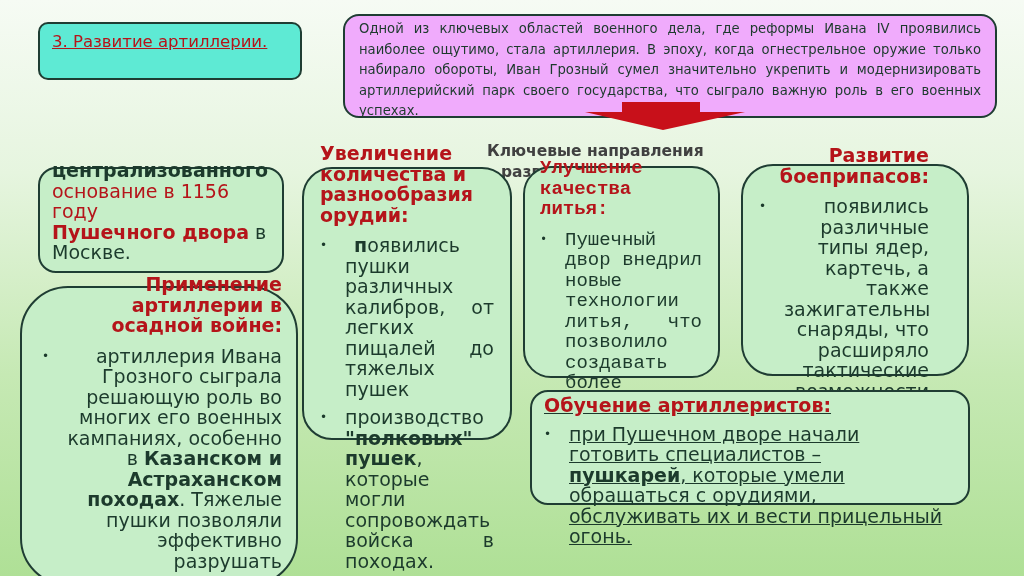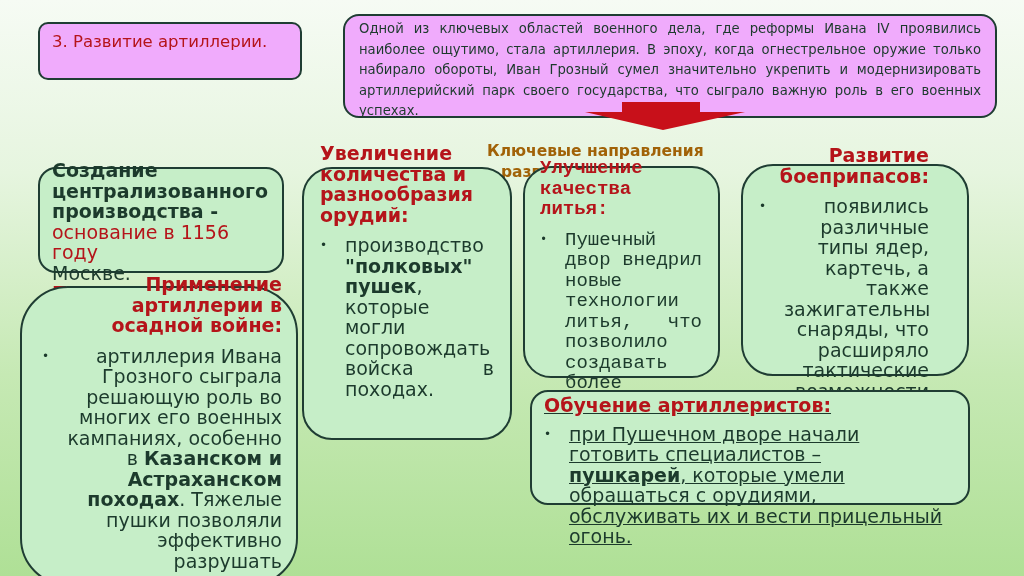--- a/index.html
+++ b/index.html
@@ -9,33 +9,33 @@
     font-family: "DejaVu Sans", sans-serif;
   }
   .box {
     position:absolute; box-sizing:border-box;
     background:#c6eec8;
     border:2px solid #1f3d33;
     border-radius:22px;
   }
   .title-box {
     left:38px; top:22px; width:264px; height:58px;
-    background:#f0abfc; border-radius:10px;
-    color:#b5141a; font-size:16.5px; line-height:21px; padding:7px 12px;
+    background:#5eead4; border-radius:10px;
+    color:#b5141a; font-size:16.5px; line-height:21px; padding:7px 12px;text-decoration:underline;
   }
   .intro-box {
     left:343px; top:14px; width:654px; height:104px;
     background:#f0abfc; border-radius:16px;
     color:#1c3a2c; font-size:13.2px; line-height:20.5px; padding:3px 14px;
     text-align:justify;
   }
   .intro-box p { margin:0; }
   .arrow { position:absolute; left:585px; top:102px; width:160px; height:28px; }
   .heading {
-    position:absolute; left:487px; top:139px; font-size:15.5px; font-weight:bold; color:#a16207;
+    position:absolute; left:487px; top:139px; font-size:15.5px; font-weight:bold; color:#404040;
     line-height:24px;
   }
   .heading .line2 { position:absolute; left:14px; top:21px; white-space:nowrap; }
   .txt { position:absolute; font-size:19px; line-height:20.5px; color:#1c3a2c; }
   .red { color:#b5141a; }
   .redb { color:#b5141a; font-weight:bold; }
   .b { font-weight:bold; }
   ul { margin:0; padding:0; list-style:none; }
   li { position:relative; padding-left:25px; margin-bottom:8px; }
   li::before { content:"•"; position:absolute; left:0; top:0; font-size:12px; }
@@ -56,40 +56,39 @@
   <polygon points="37,0 115,0 115,10 160,10 78,28 0,10 37,10" fill="#c8101a"></polygon>
 </svg>
 
 <div class="heading">
   <span>Ключевые направления</span>
   <span class="line2">развития:</span>
 </div>
 
 <div class="box" style="left:38px;top:167px;width:246px;height:106px;border-radius:18px;"></div>
 <div class="txt" style="left:52px;top:160px;width:228px;">
-  <div class="b">Создание</div>
   <div class="b">централизованного</div>
-  <div class="b">производства -</div>
   <div class="red">основание в 1156 году</div>
+  <div><span class="redb">Пушечного двора</span><span> в</span></div>
   <div>Москве.</div>
-  <div><span class="redb">Пушечного двора</span><span> в</span></div>
 </div>
 
 <div class="box" style="left:20px;top:286px;width:278px;height:300px;border-radius:48px;"></div>
 <div class="txt" style="left:42px;top:274px;width:240px;text-align:right;">
   <div class="redb" style="margin-bottom:10px;">Применение артиллерии в осадной войне:</div>
   <ul>
     <li><span>артиллерия Ивана Грозного сыграла решающую роль во многих его военных кампаниях, особенно в </span><span class="b">Казанском и Астраханском походах</span><span>. Тяжелые пушки позволяли эффективно разрушать городские стены и укрепления, что значительно облегчало</span></li>
   </ul>
 </div>
 
 <div class="box" style="left:302px;top:167px;width:210px;height:273px;border-radius:30px;"></div>
 <div class="txt" style="left:320px;top:143px;width:174px;">
   <div class="redb" style="margin-bottom:10px;">Увеличение количества и разнообразия орудий:</div>
   <ul class="just">
+    <li><span class="b" style="padding-left:9px;">п</span><span>оявились пушки различных калибров, от легких пищалей до тяжелых пушек</span></li>
     <li><span>производство </span><span class="b">"полковых" пушек</span><span>, которые могли сопровождать войска в походах.</span></li>
   </ul>
 </div>
 
 <div class="box" style="left:523px;top:166px;width:197px;height:212px;border-radius:28px;"></div>
 <div class="txt" style="left:540px;top:158px;width:162px;font-family:Liberation Mono, monospace;">
   <div class="redb" style="margin-bottom:10px;">Улучшение качества литья:</div>
   <ul class="just">
     <li><span>Пушечный двор внедрил новые технологии литья, что позволило создавать более прочные и надежные орудия.</span></li>
   </ul>

